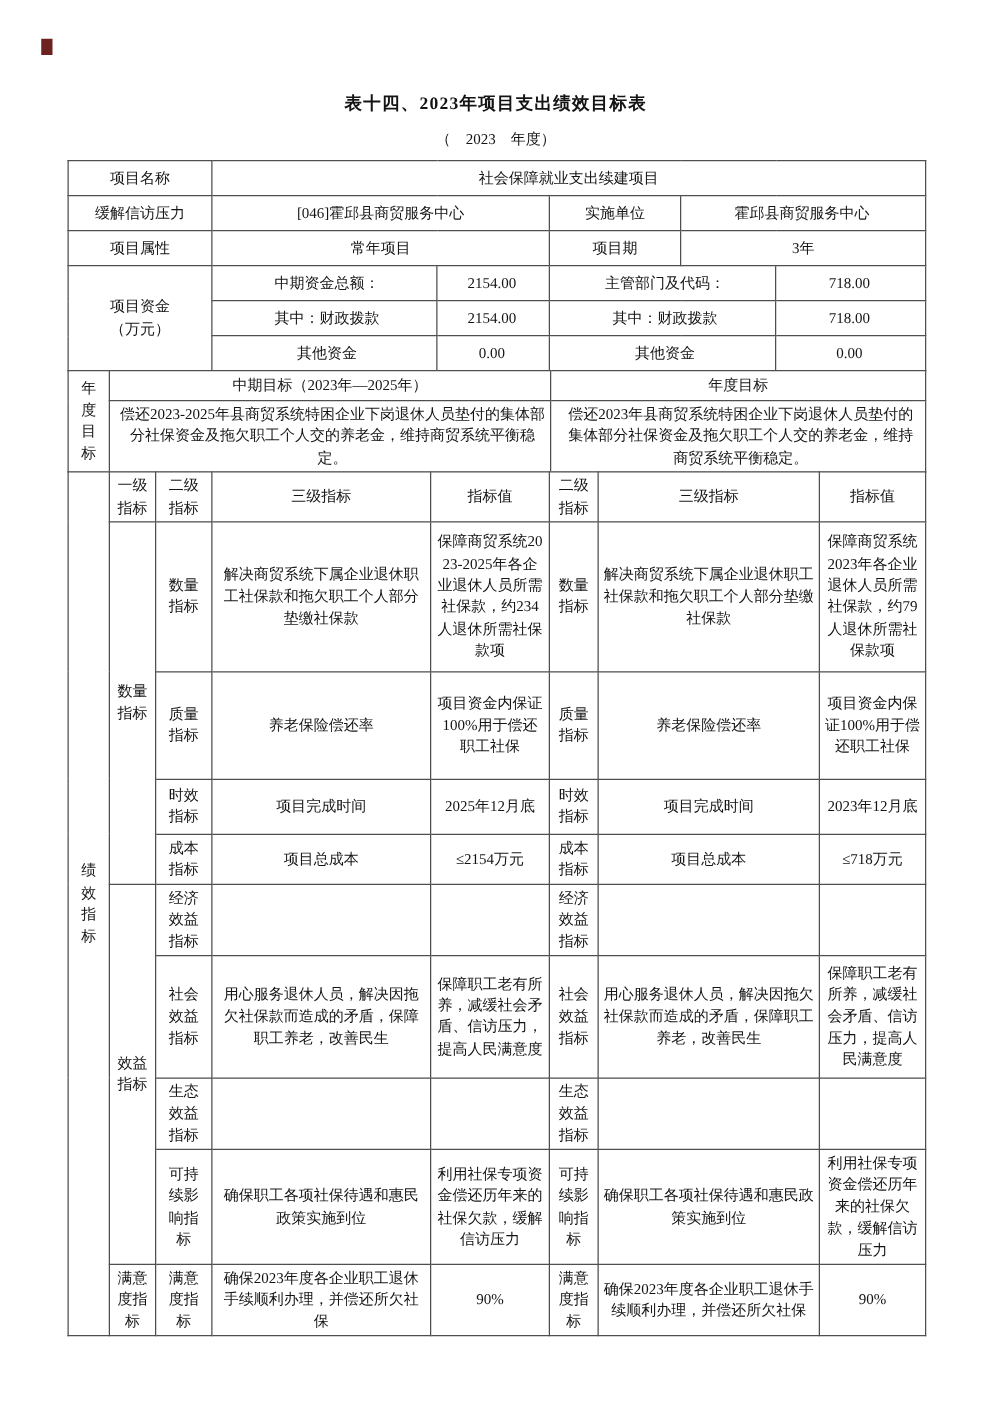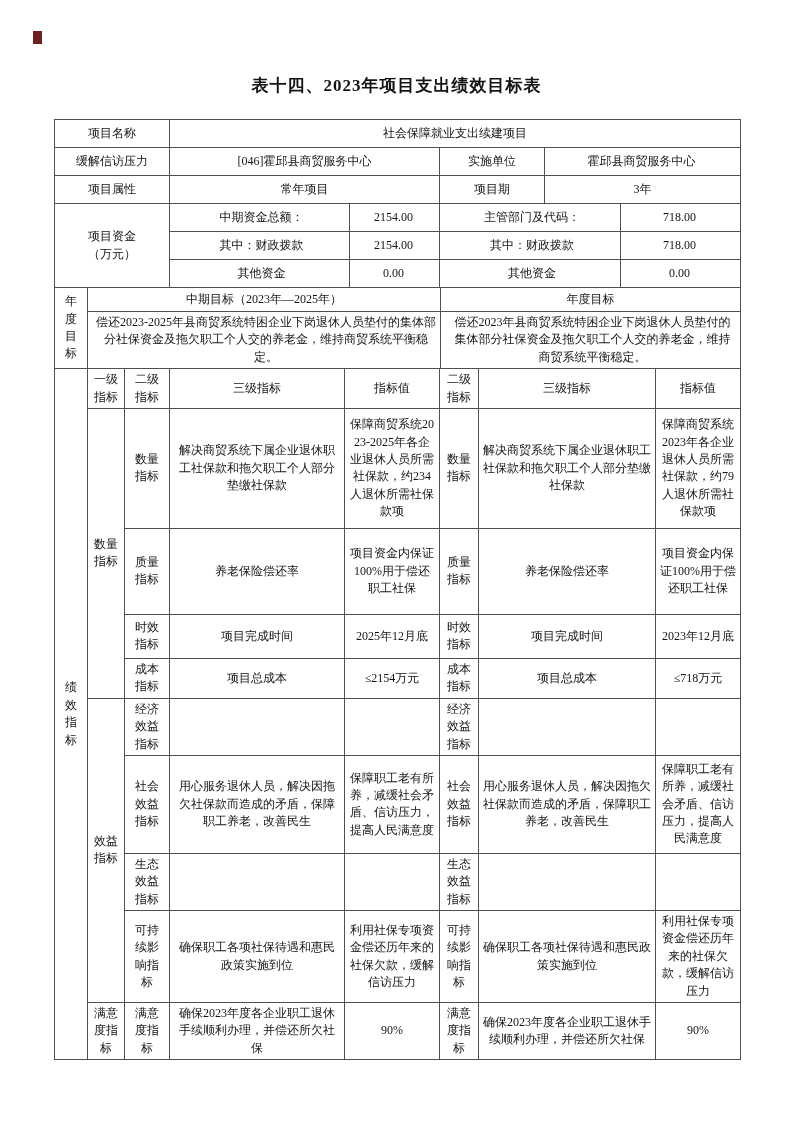--- a/index.html
+++ b/index.html
@@ -1,21 +1,21 @@
 <!DOCTYPE html>
 <html><head>
 <meta charset="utf-8">
 <style>
   html,body{margin:0;padding:0}
   body{
     width:793px;height:1122px;background:#ffffff;position:relative;overflow:hidden;
     font-family:"Liberation Serif","DejaVu Serif",serif;color:#141414;
   }
   .corner-mark{position:absolute;left:33px;top:31px;width:9px;height:13px;background:#6e2121}
-  .title{padding-top:74px;text-align:center;font-size:17px;font-weight:bold;letter-spacing:1px}
+  .title{padding-top:74px;text-align:center;font-size:14px;font-weight:bold;letter-spacing:1px}
   .subtitle{margin-top:11px;text-align:center;font-size:12px}
   table.tbl{border-collapse:collapse;table-layout:fixed;width:686px;margin-left:54px;background:#fff}
   table.stack{margin-top:-1px}
   td{
     border:1px solid #4f4f4f;font-size:12px;line-height:1.45;vertical-align:middle;
     text-align:center;padding:2px 4px;word-wrap:break-word;word-break:break-all;
   }
   .tl{text-align:center;padding-left:8px}
   .tr-al{text-align:center;padding-right:6px}
   .pre{white-space:pre-line}
@@ -27,22 +27,23 @@
   tr.h52{height:52px}
 </style>
 </head>
 <body>
 
 <div class="page">
 
   <div class="corner-mark"></div>
 
   <div class="title">表十四、2023年项目支出绩效目标表</div>
-
-  <table class="tbl" style="margin-top:22px">
+  <div class="subtitle">（　2023　年度）</div>
+
+  <table class="tbl" style="margin-top:8px">
     <colgroup>
       <col style="width:115px">
         <col style="width:180px">
         <col style="width:90px">
       <col style="width:105px">
         <col style="width:76px">
         <col style="width:120px">
     </colgroup>
     <tbody>
       <tr class="h28">

